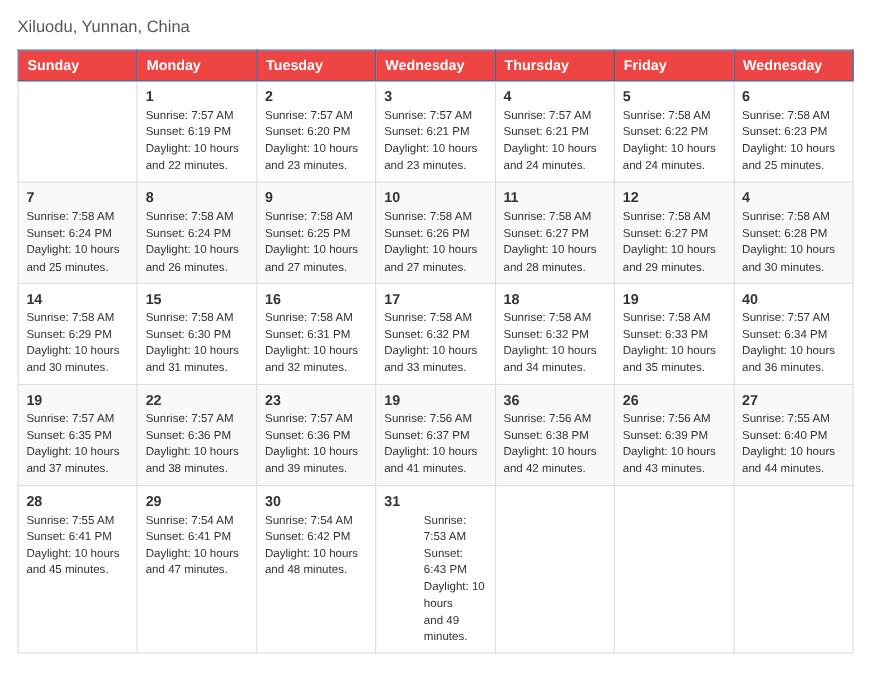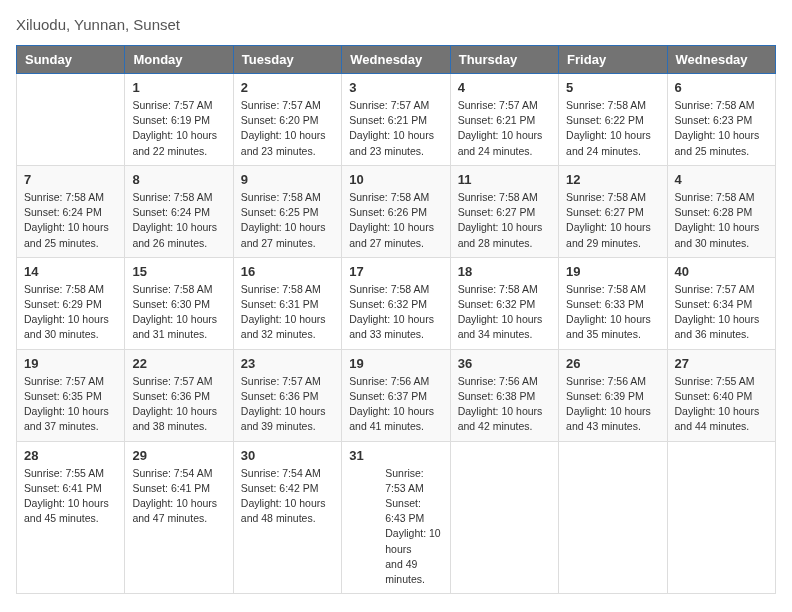--- a/index.html
+++ b/index.html
@@ -44,21 +44,21 @@
     .subtitle {
       font-size: 15px;
       color: #555;
     }
     .calendar {
       width: 100%;
       border-collapse: collapse;
       border: 1px solid #ccc;
     }
     .calendar th {
-      background-color: #737373;
+      background-color: #ef4444;
       color: #fff;
       font-size: 13px;
       font-weight: bold;
       text-align: left;
       padding: 6px 8px;
       border: 1px solid #2c6db5;
     }
     .calendar td {
       vertical-align: top;
       padding: 6px 7px;
@@ -84,21 +84,21 @@
     }
     .empty-cell {
       background: #fff !important;
     }
   </style>
 </head>
 <body>
 
 <div class="header">
   <div class="title-block">
-    <div class="subtitle">Xiluodu, Yunnan, Sunset</div>
+    <div class="subtitle">Xiluodu, Yunnan, China</div>
   </div>
 </div>
 
 <table class="calendar">
   <thead>
     <tr id="header-row">
         <th>Sunday</th>
         <th>Monday</th>
         <th>Tuesday</th>
         <th>Wednesday</th>

